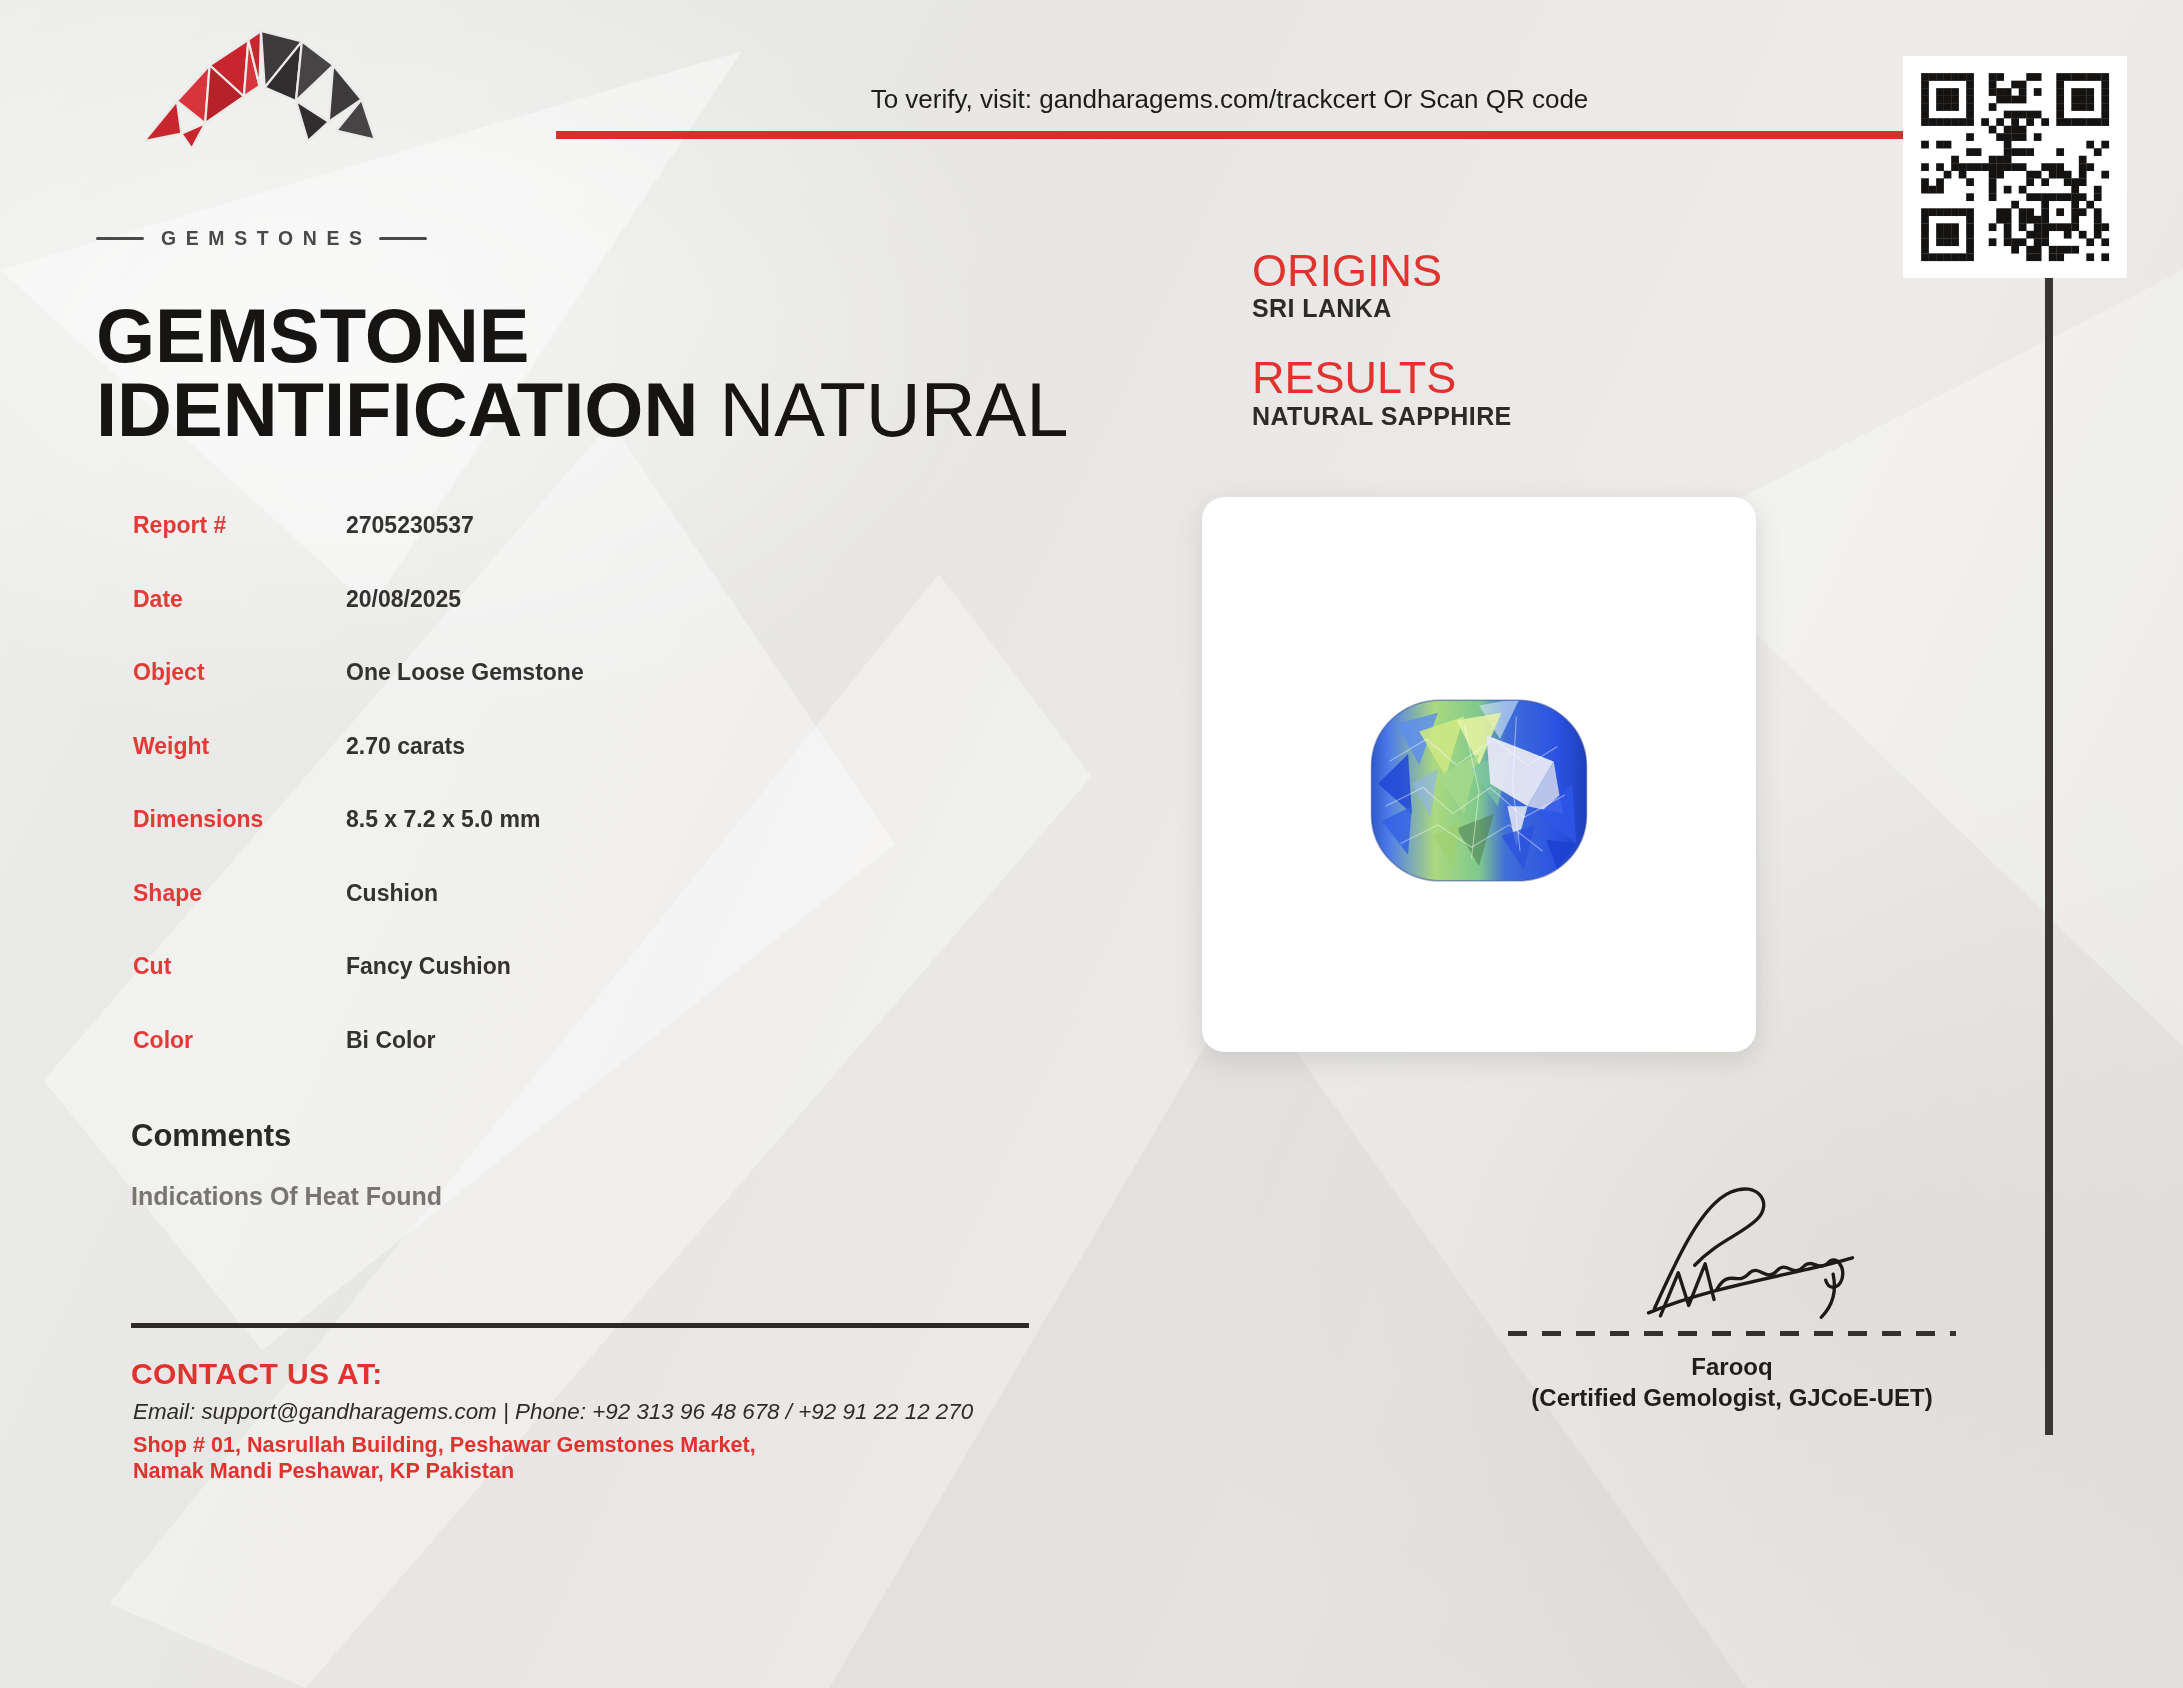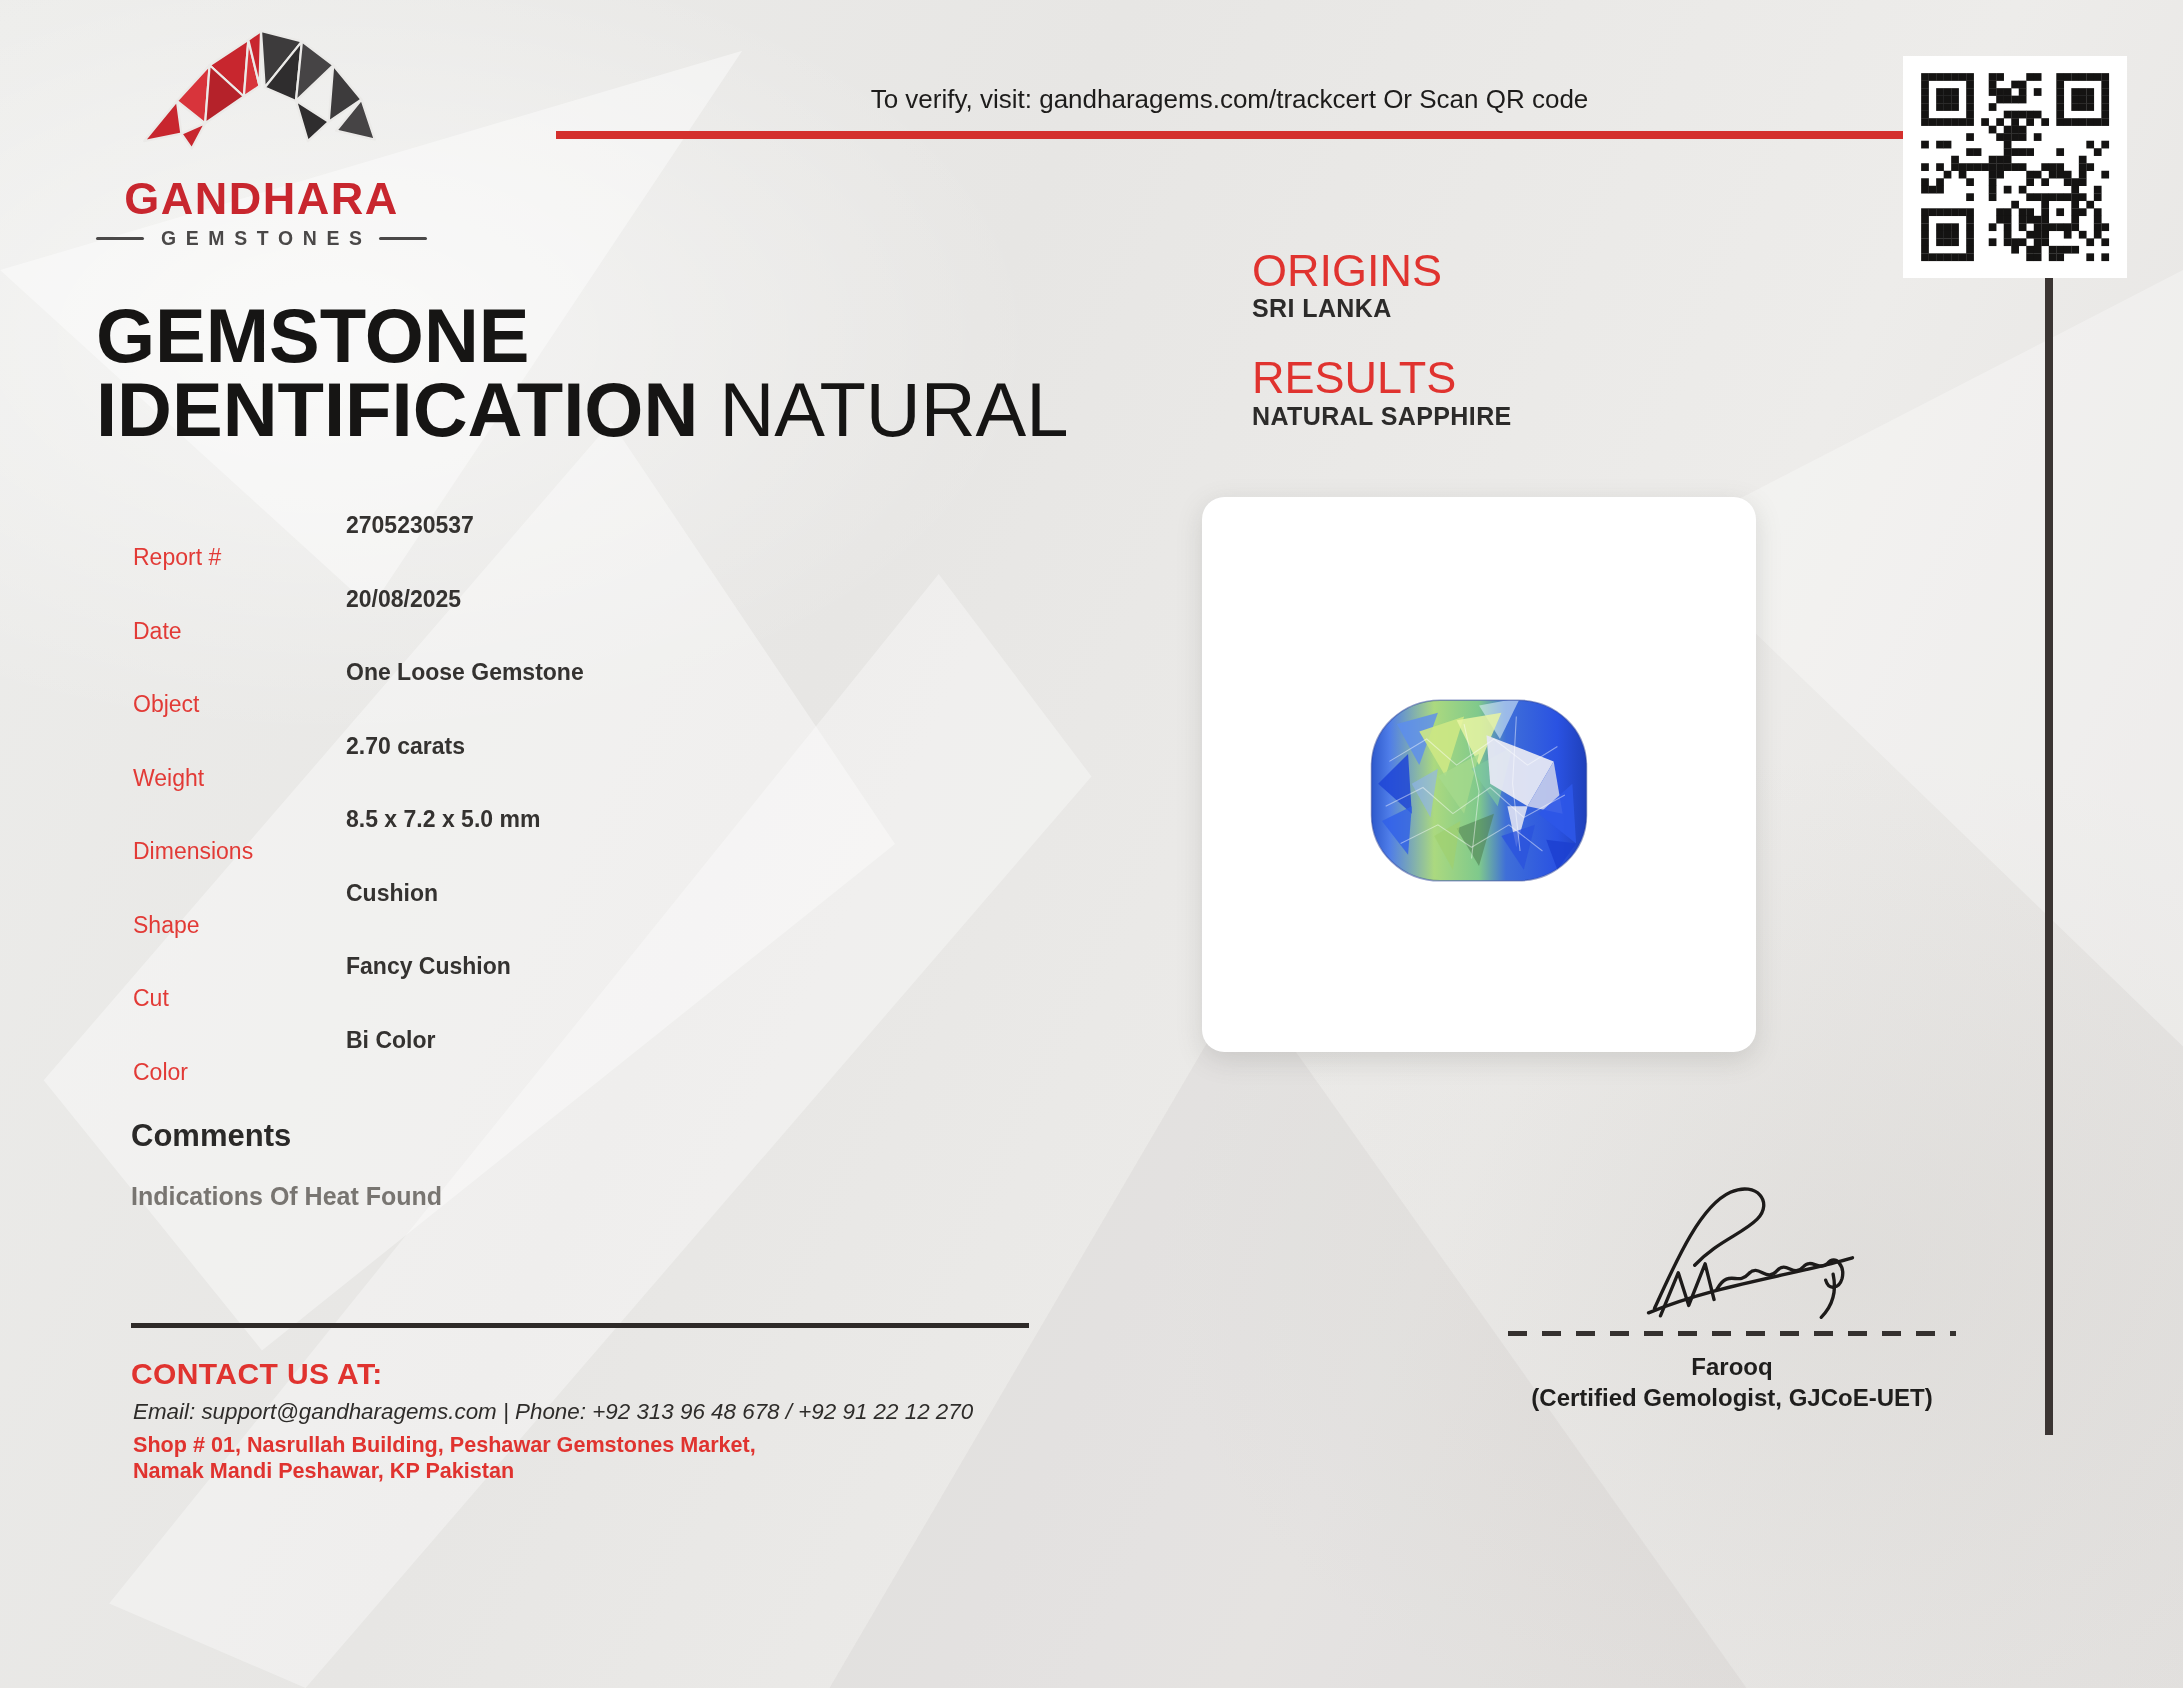--- a/index.html
+++ b/index.html
@@ -32,21 +32,21 @@
   .qrbox{left:1903px;top:56px;width:224px;height:222px;background:#ffffff;}
   .vline{left:2045px;top:278px;width:7.5px;height:1157px;background:var(--line-dark,#3b3533);}
 
   
   .title1{left:96px;top:292px;font-size:76px;font-weight:bold;letter-spacing:0px;color:#161514;}
   .title2{left:96px;top:366px;font-size:76px;letter-spacing:0px;color:#161514;white-space:nowrap;}
   .title2 .strong{font-weight:bold;}
   .title2 .light{font-weight:normal;}
 
   
-  .flabel{position:absolute;left:133px;font-size:23px;font-weight:normal;color:var(--label-red,#e23a36);margin-top:32px;}
+  .flabel{position:absolute;left:133px;font-size:23px;font-weight:bold;color:var(--label-red,#e23a36);}
   .fvalue{position:absolute;left:346px;font-size:23px;font-weight:bold;color:var(--value-ink,#343230);}
 
   
   .oheading{left:1252px;font-size:45px;font-weight:normal;color:var(--heading-red,#e0332f);}
   .ovalue{left:1252px;font-size:25px;font-weight:bold;color:#2c2b2a;letter-spacing:0.4px;}
 
   
   .card{left:1202px;top:497px;width:554px;height:555px;background:#ffffff;border-radius:22.4px;
     box-shadow:0 7.5px 26px rgba(90,88,85,.18);}
   .gem{left:1367px;top:694px;width:224px;height:193px;}
@@ -90,21 +90,20 @@
       <polygon points="142,92 148,16 163,78" fill="#d8343b"></polygon>
       <polygon points="148,16 165,4 163,78" fill="#c8262e"></polygon>
       <polygon points="165,4 220,18 170,80" fill="#3d3b3c"></polygon>
       <polygon points="170,80 220,18 212,98" fill="#2f2d2e"></polygon>
       <polygon points="220,18 262,50 212,98" fill="#464445"></polygon>
       <polygon points="262,50 300,96 256,126" fill="#3d3b3c"></polygon>
       <polygon points="212,98 256,126 228,152" fill="#2f2d2e"></polygon>
       <polygon points="300,96 318,150 266,138" fill="#464445"></polygon>
     </g>
   </svg>
-  <div class="z logo-word">GANDHARA</div>
   <div class="z logo-sub">
     <span class="dash"></span>
     <span class="txt">GEMSTONES</span>
     <span class="dash"></span>
   </div>
 
   <div class="z verify">To verify, visit: gandharagems.com/trackcert Or Scan QR code</div>
   <div class="z redbar"></div>
   <div class="z qrbox">
     <svg id="qr-svg" width="224" height="222" viewBox="0 0 300 298">

